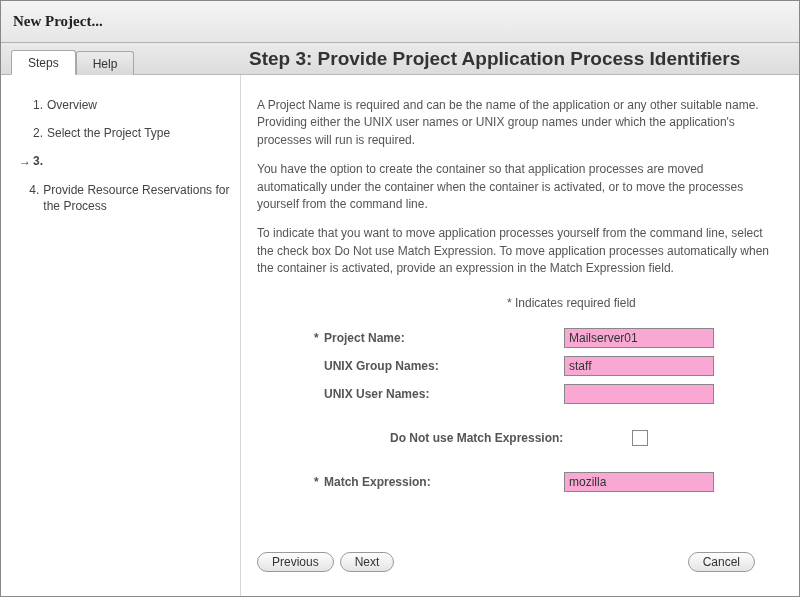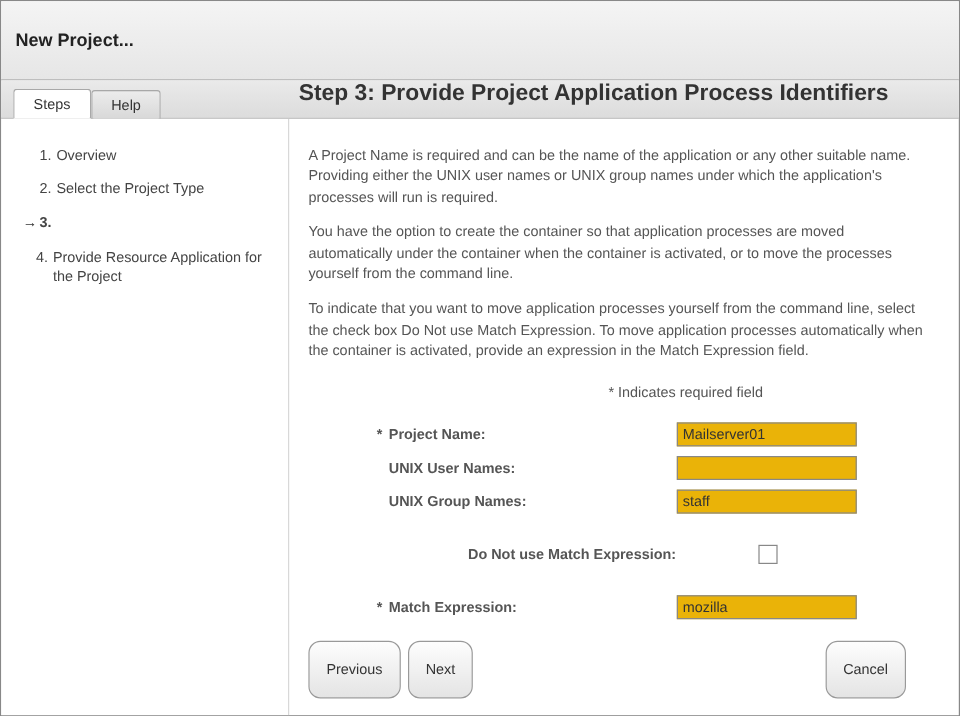--- a/index.html
+++ b/index.html
@@ -15,32 +15,33 @@
   }
   .window {
     width: 800px;
     height: 597px;
     border: 1px solid #888;
     display: flex;
     flex-direction: column;
   }
   .titlebar {
     background: linear-gradient(#f4f4f4, #e6e6e6);
-    padding: 24px 12px;
+    padding: 12px 12px;
     border-bottom: 1px solid #b0b0b0;
+    font-family: Liberation Serif, serif;
   }
   .titlebar h1 {
     margin: 0;
     font-size: 15px;
     font-weight: bold;
     color: #222;
   }
   .toolbar-row {
     display: flex;
-    align-items: flex-start;
+    align-items: center;
     background: linear-gradient(#eaeaea, #dcdcdc);
     border-bottom: 1px solid #b8b8b8;
     height: 32px;
   }
   .tabs {
     display: flex;
     align-items: flex-end;
     padding-left: 10px;
     width: 240px;
     height: 100%;
@@ -134,40 +135,40 @@
   .form-row .asterisk {
     display: inline-block;
     width: 10px;
   }
   .form-row input[type="text"] {
     width: 150px;
     height: 20px;
     font-size: 12px;
     padding: 1px 4px;
     border: 1px solid #888;
-    background: #eab308;
+    background: #f9a8d4;
     color: #333;
   }
   .form-row .checkbox-wrap {
     width: 16px;
     height: 16px;
     border: 1px solid #888;
     background: #fff;
     display: inline-block;
     margin-left: 2px;
   }
   .button-row {
     display: flex;
     align-items: center;
     padding: 10px 0 12px 0;
     margin-top: auto;
   }
   .btn {
     font-size: 12px;
-    padding: 16px 14px;
+    padding: 2px 14px;
     border: 1px solid #999;
     border-radius: 10px;
     background: linear-gradient(#fdfdfd, #e4e4e4);
     cursor: pointer;
     color: #333;
     margin-right: 6px;
   }
   .btn.cancel { margin-left: auto; margin-right: 16px; }
   .spacer { height: 10px; }
 </style>
@@ -201,21 +202,21 @@
         <span class="num">2.</span>
         <span>Select the Project Type</span>
       </div>
       <div class="step-item active">
         <span class="arrow">→</span>
         <span class="num">3.</span>
       </div>
       <div class="step-item">
         <span class="arrow"></span>
         <span class="num">4.</span>
-        <span>Provide Resource Application for the Project</span>
+        <span>Provide Resource Reservations for the Process</span>
       </div>
     </div>
 
     <div class="main">
 
       <div class="instructions">
         <p>A Project Name is required and can be the name of the application or any other suitable name. Providing either the UNIX user names or UNIX group names under which the application's processes will run is required.</p>
         <p>You have the option to create the container so that application processes are moved automatically under the container when the container is activated, or to move the processes yourself from the command line.</p>
         <p>To indicate that you want to move application processes yourself from the command line, select the check box Do Not use Match Expression. To move application processes automatically when the container is activated, provide an expression in the Match Expression field.</p>
       </div>
@@ -229,30 +230,30 @@
 
         <div class="form-row">
           <div class="label">
             <span class="asterisk">*</span><span>Project Name:</span>
           </div>
           <input type="text" value="Mailserver01" style="">
         </div>
 
         <div class="form-row">
           <div class="label">
+            <span class="asterisk"></span><span>UNIX Group Names:</span>
+          </div>
+          <input type="text" value="staff" style="">
+        </div>
+
+        <div class="form-row">
+          <div class="label">
             <span class="asterisk"></span><span>UNIX User Names:</span>
           </div>
           <input type="text" value="" style="">
-        </div>
-
-        <div class="form-row">
-          <div class="label">
-            <span class="asterisk"></span><span>UNIX Group Names:</span>
-          </div>
-          <input type="text" value="staff" style="">
         </div>
 
         <div class="spacer"></div>
 
         <div class="form-row">
           <div class="label">
             <span class="asterisk"></span><span>Do Not use Match Expression:</span>
           </div>
           <span class="checkbox-wrap"></span>
         </div>

